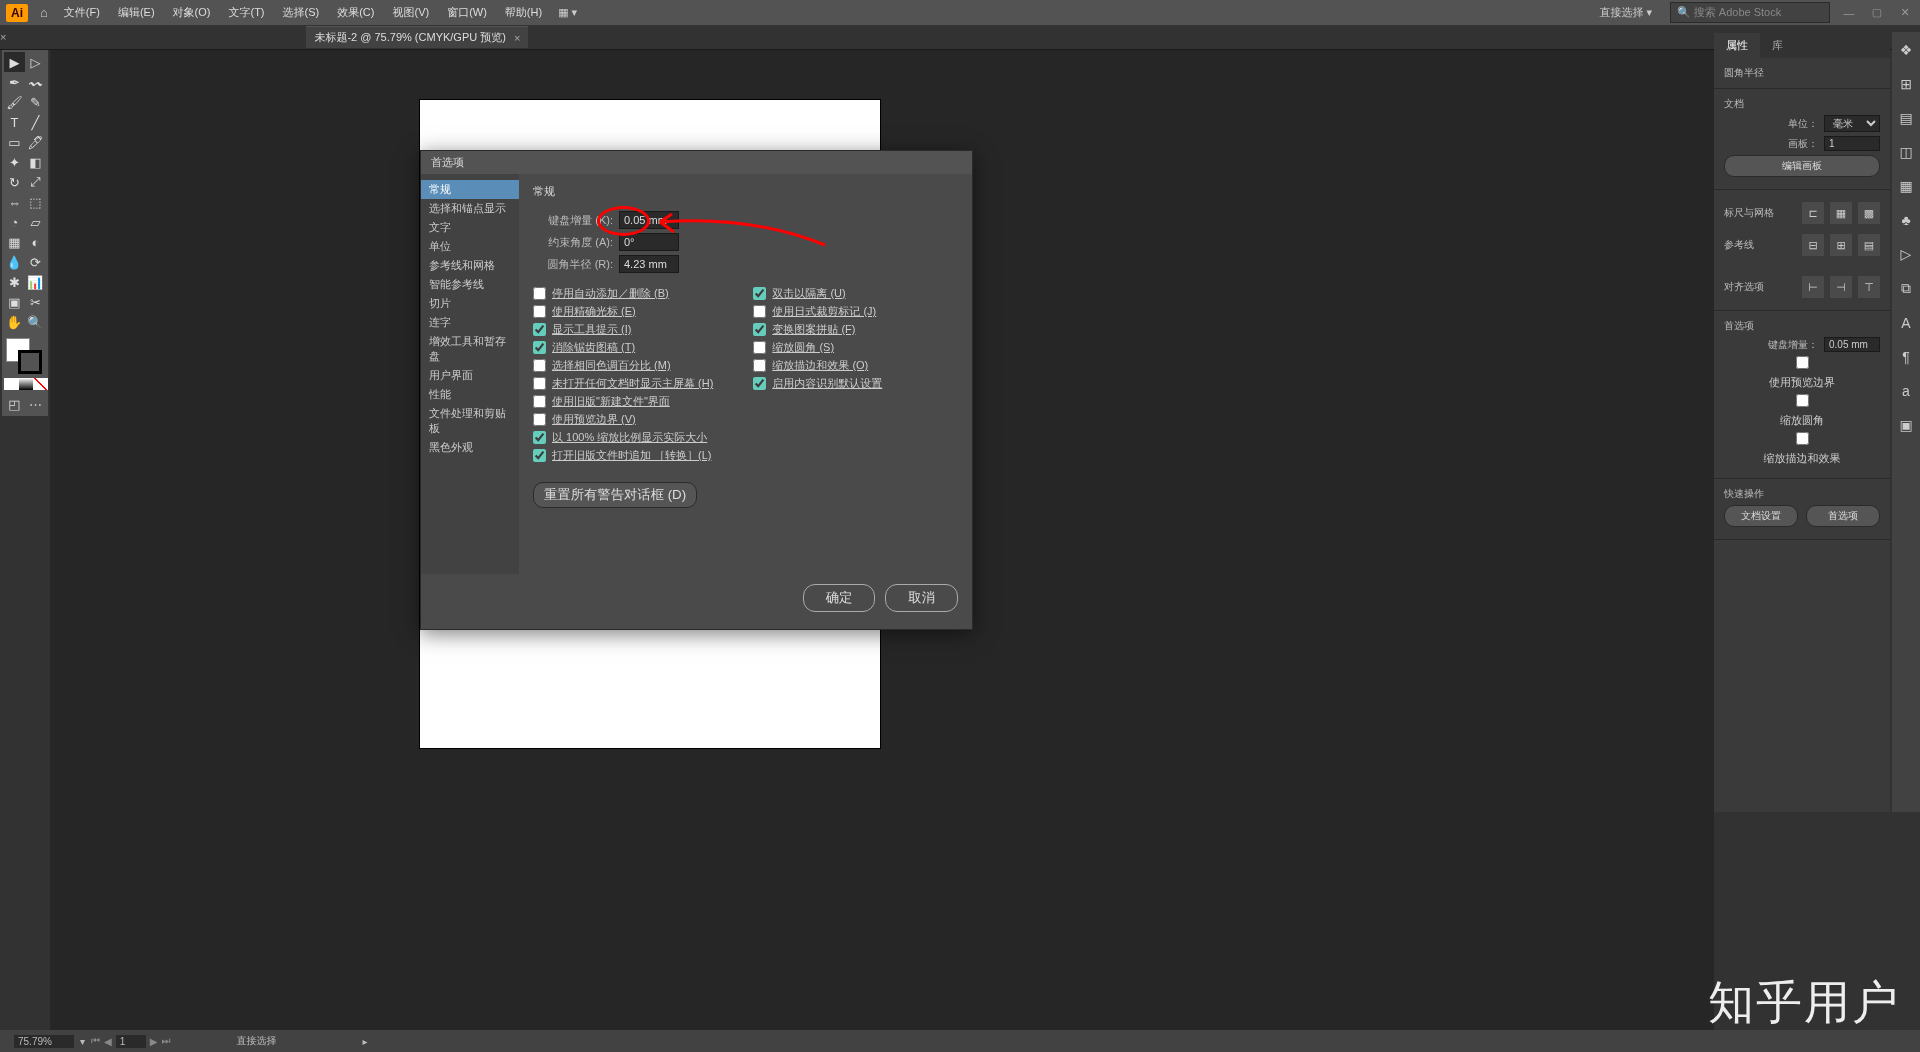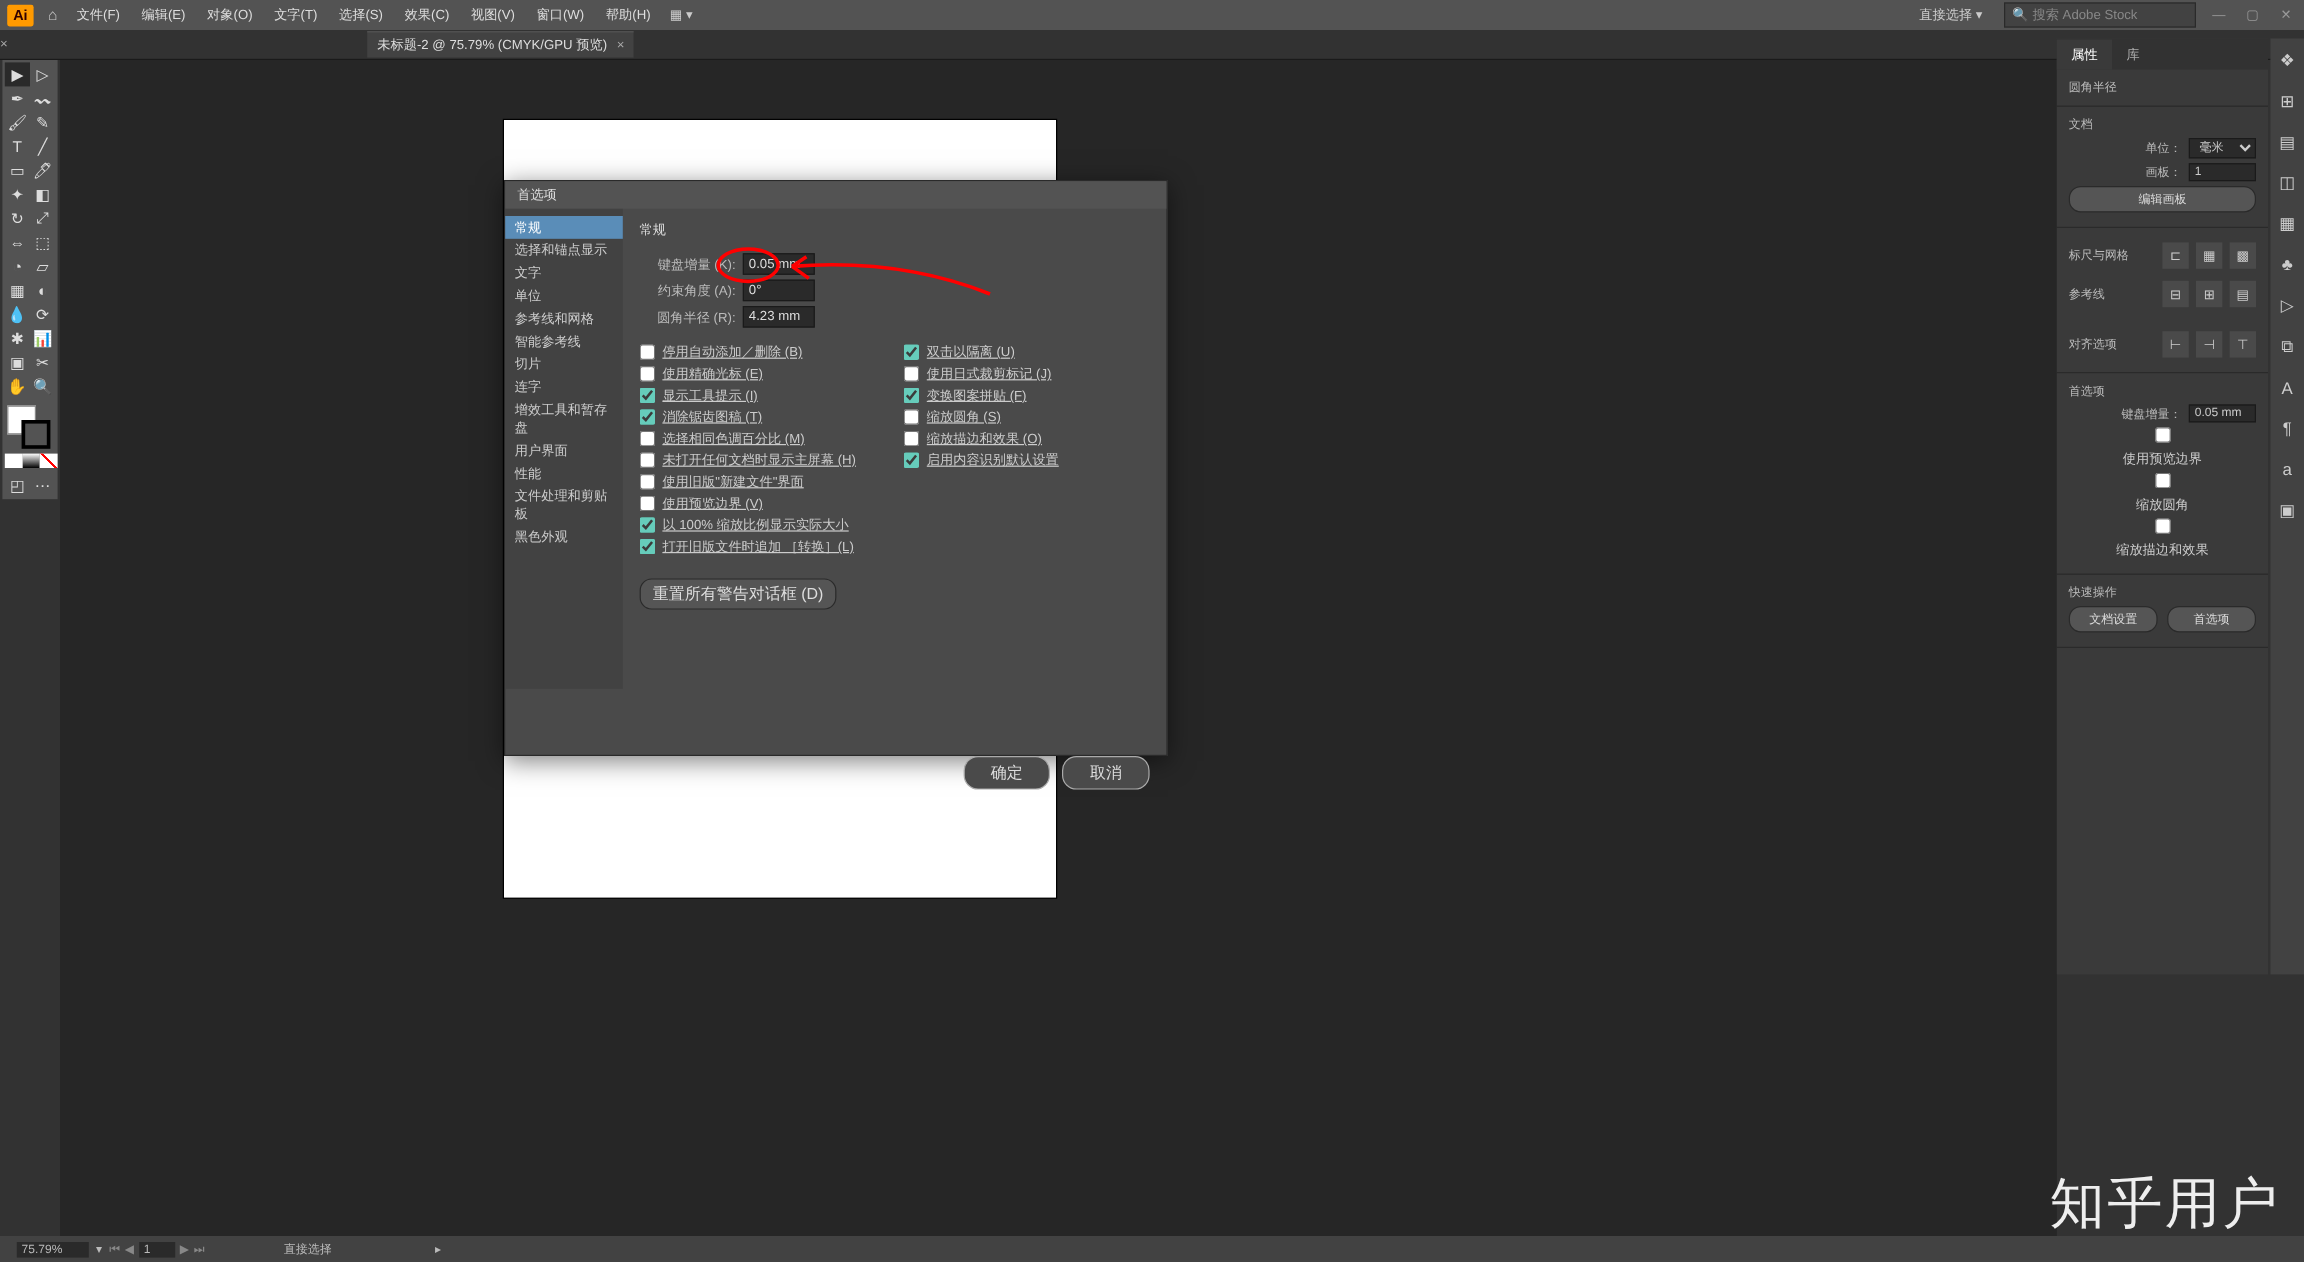--- a/index.html
+++ b/index.html
@@ -53,21 +53,21 @@
 .dialog .content { flex:1; padding:10px 14px; }
 .dialog .heading { color:#ddd; margin-bottom:12px; }
 .dialog .frow { display:flex; align-items:center; margin:4px 0; }
 .dialog .frow .fl { width:80px; text-align:right; color:#bbb; margin-right:6px; }
 .dialog .frow input[type=text] { background:#2a2a2a; color:#ddd; border:1px solid #1a1a1a; padding:2px 4px; width:60px; font-size:11px; }
 .dialog .cols { display:flex; gap:40px; margin-top:10px;text-decoration:underline; }
 .dialog .cb { display:flex; align-items:center; gap:6px; margin:3px 0; color:#ccc; }
 .dialog .cb input { accent-color:#6cb; }
 .dialog .reset { background:#555; border:1px solid #2a2a2a; color:#ddd; padding:3px 10px; cursor:pointer; margin-top:16px; border-radius:10px; }
 .dialog .footer { display:flex; justify-content:flex-end; gap:10px; padding:10px 14px; }
-.dialog .dbtn { background:#4a4a4a; border:1px solid #aaa; color:#ddd; padding:4px 22px; border-radius:12px; cursor:pointer;margin-top:46px; }
+.dialog .dbtn { background:#4a4a4a; border:1px solid #aaa; color:#ddd; padding:4px 22px; border-radius:12px; cursor:pointer; }
 .annot-circle { position:absolute; left:597px; top:206px; width:53px; height:30px; border:3px solid #ff0000; border-radius:50%; pointer-events:none; }
 .annot-arrow { position:absolute; left:650px; top:210px; width:180px; height:50px; pointer-events:none; }
 .statusbar { position:absolute; left:0; bottom:0; height:22px; width:100%; background:#424242; display:flex; align-items:center; padding:0 14px; gap:6px; color:#bbb; font-size:10px; }
 .statusbar .zoom { width:60px; background:#2a2a2a; padding:1px 4px; }
 .statusbar .nav { display:flex; gap:4px; align-items:center; }
 .statusbar .navbtn { color:#888; cursor:pointer; }
 .watermark { position:absolute; right:20px; bottom:18px; color:#fff; font-size:46px; opacity:0.92; font-weight:300; letter-spacing:2px; }
 </style>
 </head>
 <body>

